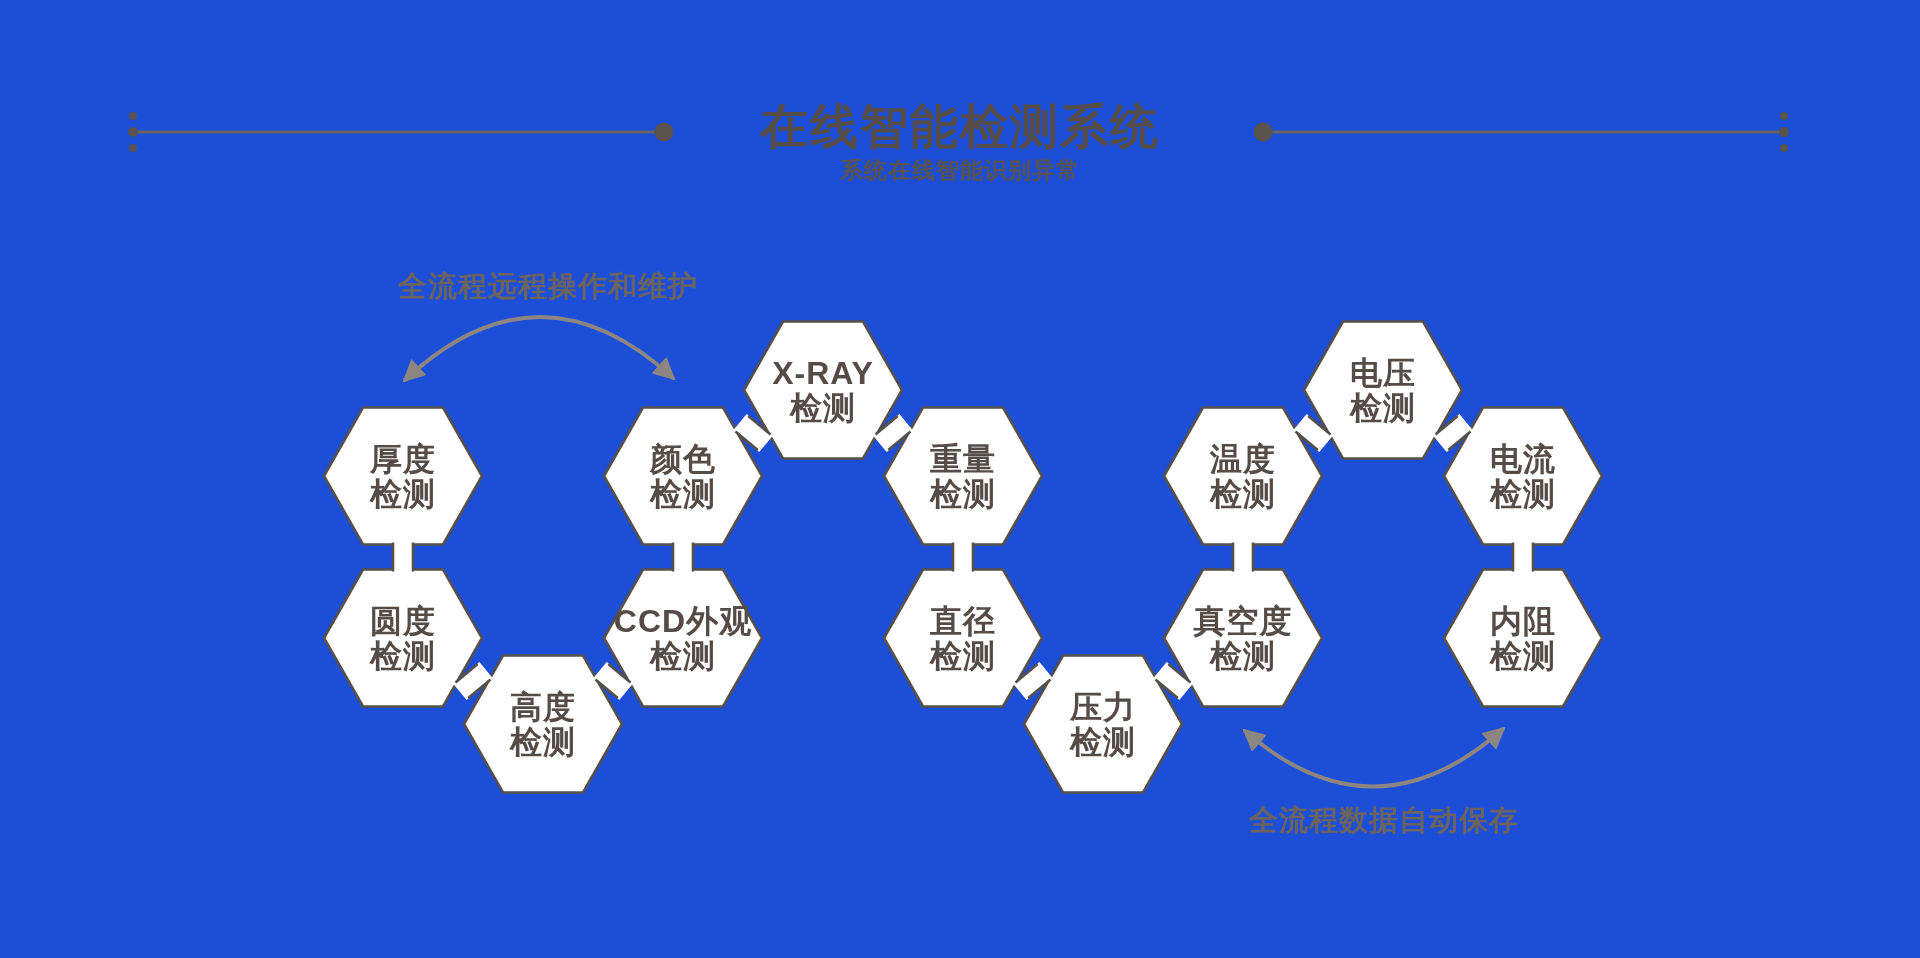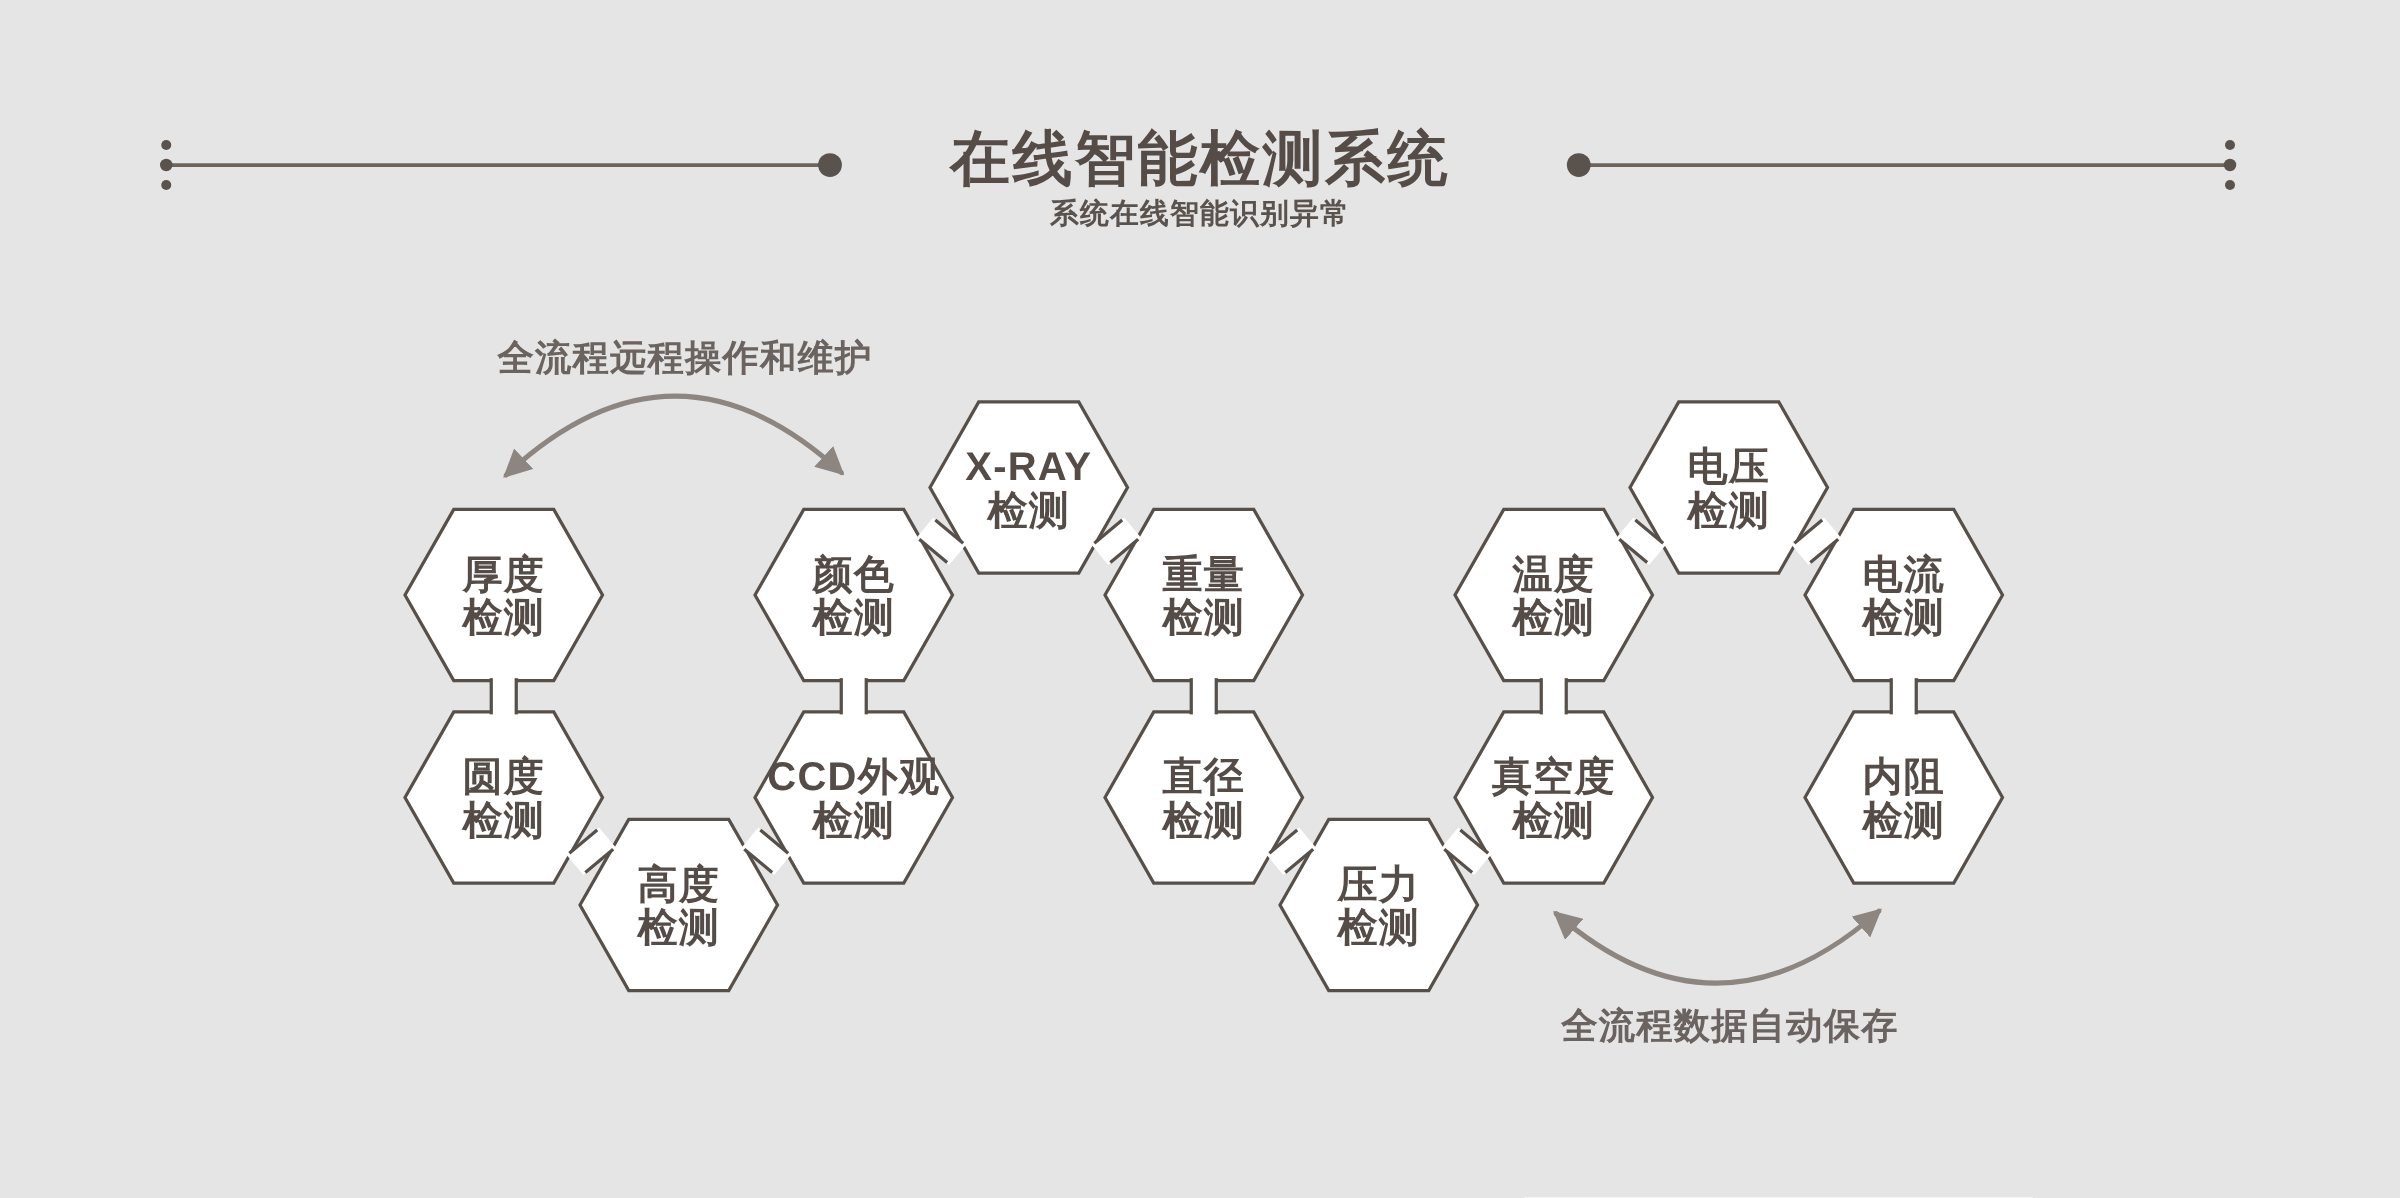--- a/index.html
+++ b/index.html
@@ -8,21 +8,21 @@
     width: 1920px;
     height: 958px;
     background: #ffffff;
     overflow: hidden;
     font-family: "Liberation Sans", "DejaVu Sans", sans-serif;
   }
   #stage {
     position: relative;
     width: 1920px;
     height: 958px;
-    background: #e5e5e5;
+    background: #1d4ed8;
   }
   svg { display: block; }
 
   .hex {
     fill: #ffffff;
     stroke: #57504a;
     stroke-width: 2.6;
     stroke-linejoin: miter;
   }
   .neck-fill { fill: #ffffff; stroke: none; }

